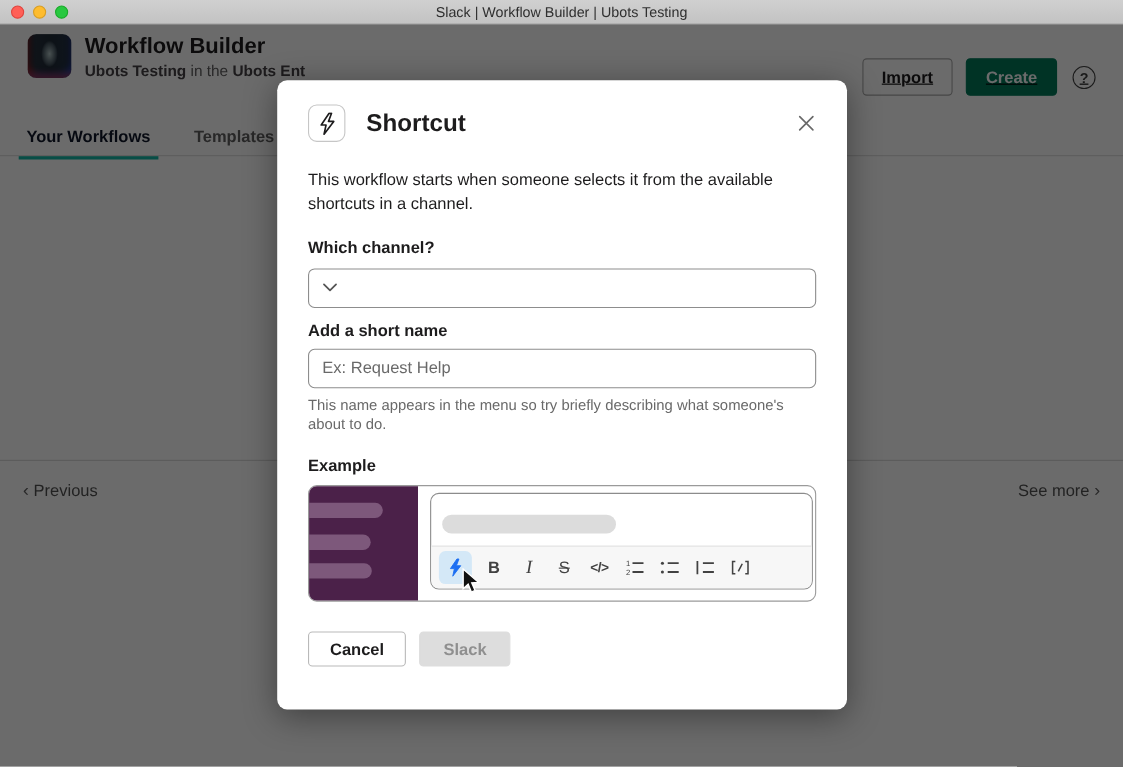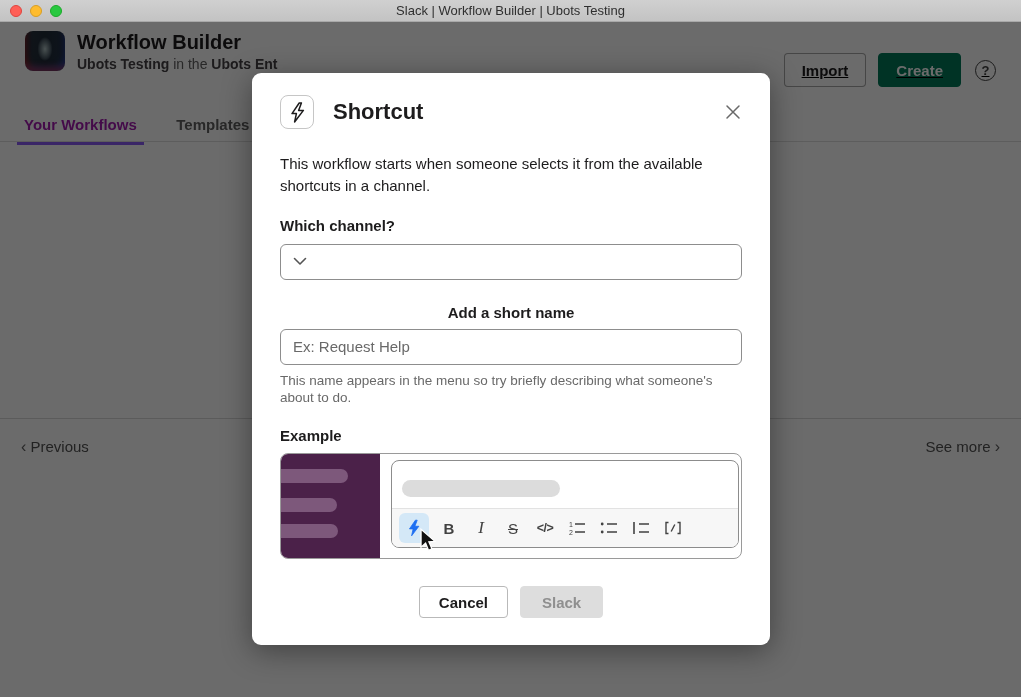--- a/index.html
+++ b/index.html
@@ -33,21 +33,21 @@
   .head-actions { position:absolute; top:31px; right:25px; height:34px; display:flex; align-items:center; gap:12px;text-decoration:underline; }
   .btn { display:inline-flex; align-items:center; justify-content:center; font-weight:bold;
     font-size:15px; border-radius:4px; height:34px; padding:0 17px; cursor:pointer; white-space:nowrap; }
   .btn-outline { background:#fff; border:1px solid rgba(0,0,0,.35); color:#1d1c1d; }
   .btn-green { background:#007a5a; border:1px solid #007a5a; color:#fff; }
   .help-circle { width:21px; height:21px; border-radius:50%; border:1.5px solid #424242;
     display:flex; align-items:center; justify-content:center; font-size:13px; font-weight:bold; color:#424242; margin-left:2px; }
 
   .tabbar { position:absolute; top:88px; left:0; right:0; height:32px; border-bottom:1px solid #dddddd; padding-left:17px; }
   .tab { display:inline-block; font-size:15px; padding:6px 7px 9px; cursor:pointer; }
-  .tab.active { font-weight:bold; color:#a21caf; border-bottom:3px solid #8b5cf6;text-align:right; }
+  .tab.active { font-weight:bold; color:#0f172a; border-bottom:3px solid #14b8a6;text-align:right; }
   .tab.inactive { color:#616061; font-weight:bold; margin-left:21px; }
 
   .list-divider { position:absolute; top:396px; left:0; right:0; border-top:1px solid #d9d9d9; }
   .pager { position:absolute; top:414px; left:21px; right:21px; height:22px;
     display:flex; justify-content:space-between; align-items:center; font-size:15px; color:#525252; }
   .pager .arrow { font-size:16px; color:#616061; }
   .pager a { cursor:pointer; }
 
   
   .overlay { position:absolute; top:22px; left:0; right:0; bottom:0; background:rgba(0,0,0,.58); }
@@ -59,21 +59,21 @@
   .modal-title { font-size:22px; font-weight:bold; color:#1d1c1d; margin-left:19px; }
   .modal-close { position:absolute; top:102px; right:27px; width:20px; height:20px; display:flex;
     align-items:center; justify-content:center; cursor:pointer; }
   .modal-close { top:29px; }
   .modal-desc { margin-top:24px; font-size:15px; line-height:1.45; color:#1d1c1d; width:452px; }
   .field-label { font-size:15px; font-weight:bold; color:#1d1c1d; }
   .lbl-channel { margin-top:20px; }
   .select-box { margin-top:10px; height:36px; border:1px solid #8d8d8d; border-radius:6px;
     display:flex; align-items:center; padding:0 12px; cursor:pointer; }
   .select-box input { border:none; outline:none; flex:1; font-size:15px; font-family:inherit; color:#1d1c1d; background:transparent; }
-  .lbl-name { margin-top:24px;text-align:center; }
+  .lbl-name { margin-top:12px; }
   .text-input { margin-top:8px; height:36px; width:100%; border:1px solid #8d8d8d; border-radius:6px;
     padding:0 12px; font-size:15px; font-family:Liberation Sans, sans-serif; color:#1d1c1d; outline:none; display:block; }
   input::placeholder { color:#696969; opacity:1; }
   .field-help { margin-top:7px; font-size:13.5px; line-height:1.33; color:#696969; }
   .lbl-example { margin-top:20px; }
 
   .example-box { position:relative; margin-top:9px; height:106px; border:1px solid #9a9a9a;
     border-radius:8px; background:#fff; }
   .purple-panel { position:absolute; left:0; top:0; bottom:0; width:99px; background:#4b2149;
     border-radius:7px 0 0 7px; overflow:hidden; }
@@ -88,21 +88,21 @@
     border-top:1px solid #e2e2e2; display:flex; align-items:center; padding-left:7px; }
   .wf-btn { width:30px; height:30px; background:#d4e8f7; border-radius:6px;
     display:flex; align-items:center; justify-content:center; margin-right:4px; }
   .t-icon { width:32px; height:30px; display:flex; align-items:center; justify-content:center; color:#424242; }
   .t-bold { font-weight:bold; font-size:15px; }
   .t-italic { font-family:"Liberation Serif", serif; font-style:italic; font-size:17px; }
   .t-strike { font-size:15px; text-decoration:line-through; }
   .t-code { font-size:12.5px; font-weight:bold; letter-spacing:-0.5px; }
   .cursor-arrow { position:absolute; left:137px; top:74px; }
 
-  .modal-footer { margin-top:27px; display:flex; justify-content:center; gap:12px; }
+  .modal-footer { margin-top:27px; display:flex; justify-content:flex-start; gap:12px; }
   .btn-cancel { background:#fff; border:1px solid #b9b9b9; color:#1d1c1d; height:32px; padding:0 19px; }
   .btn-next { background:#dddddd; border:1px solid #dddddd; color:#8f8f8f; height:32px; padding:0 21px; }
 </style>
 </head>
 <body>
 
 <div class="screen">
 
   <div class="titlebar">
     <div class="traffic">

